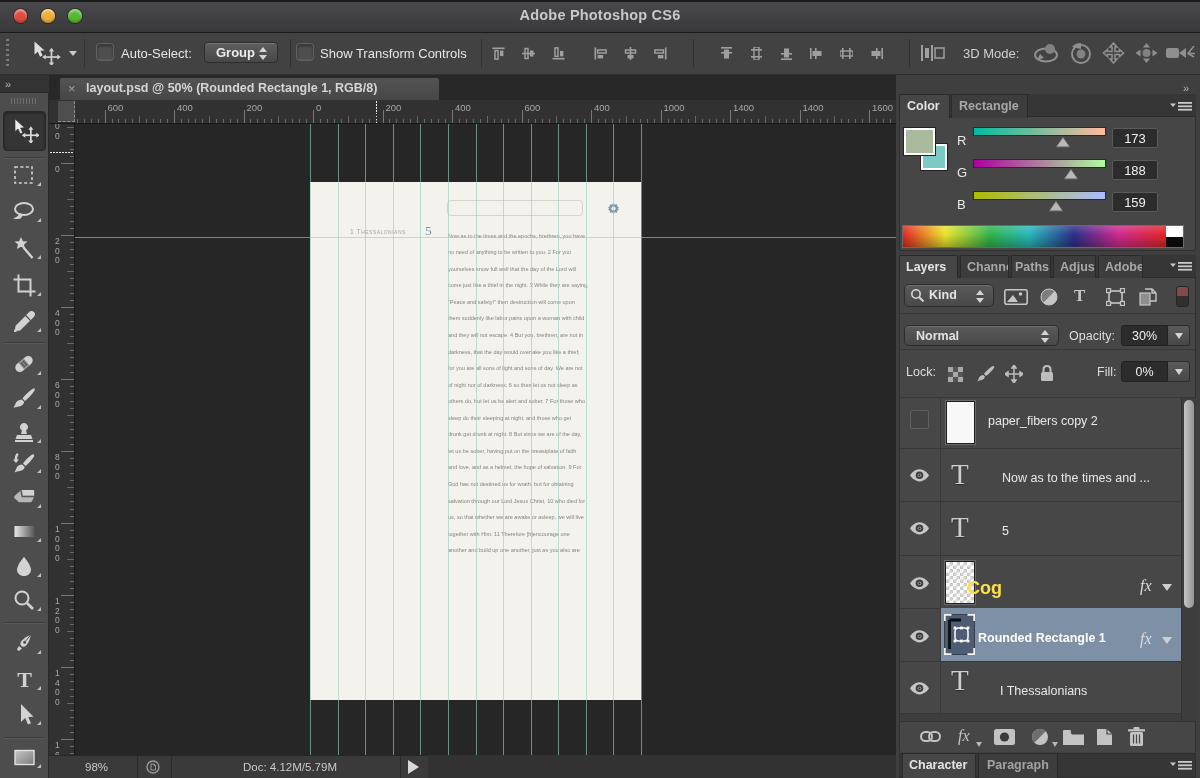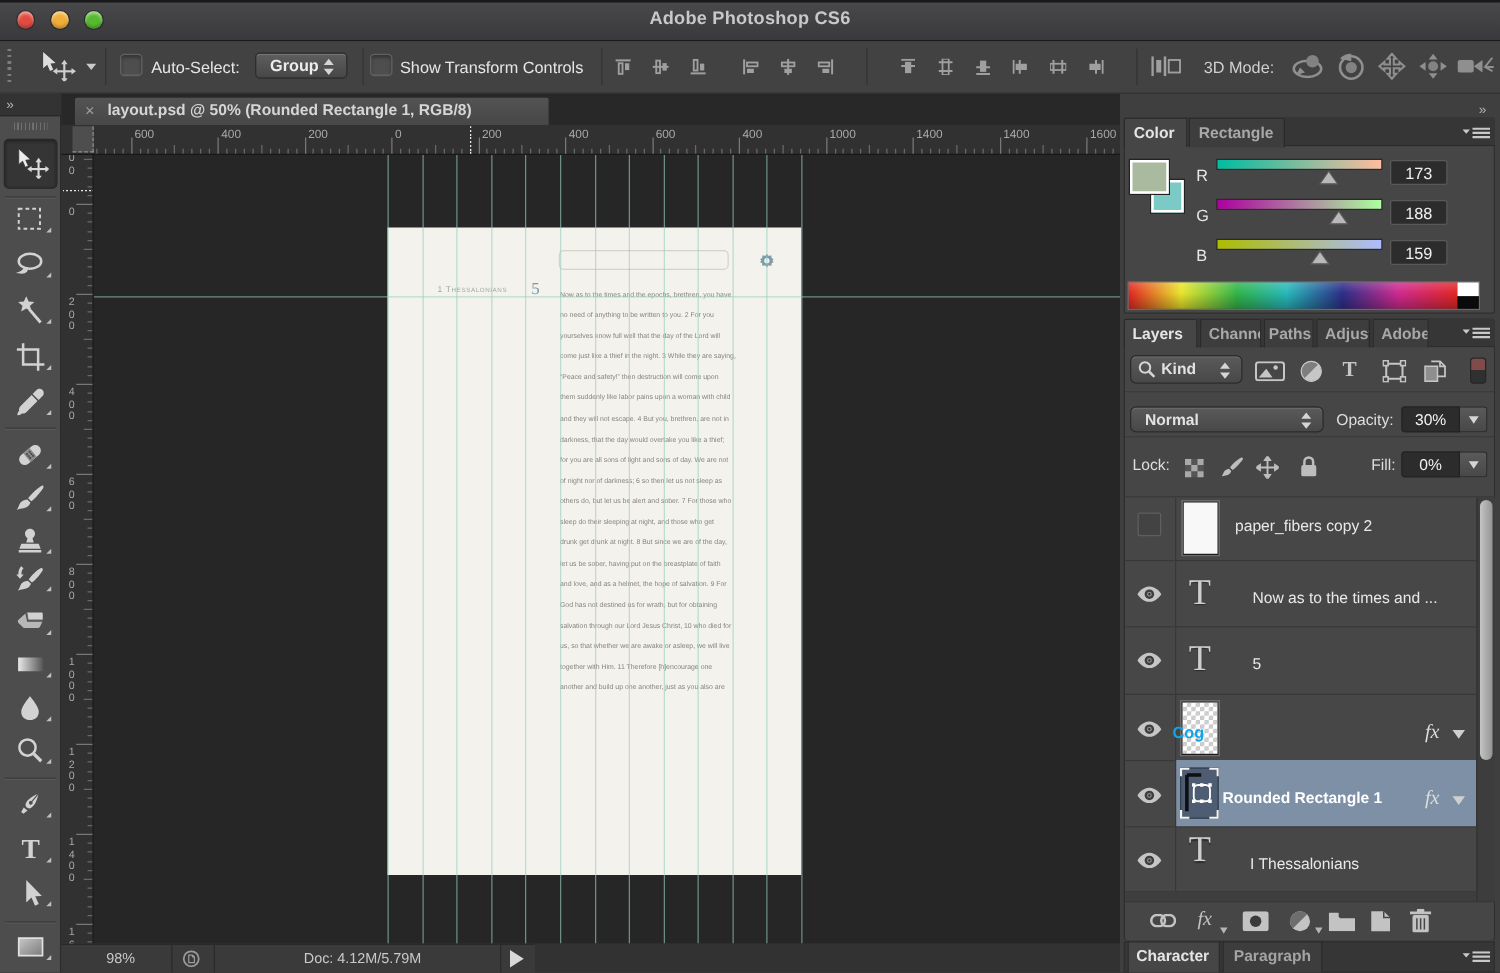--- a/index.html
+++ b/index.html
@@ -715,21 +715,21 @@
   </svg>
 <div style="position:absolute;left:951px;top:513px;font-family:'Liberation Serif',serif;font-size:29px;line-height:29px;color:#cdcdcd;text-shadow:0 1px 1px rgba(0,0,0,.4);">T</div>
 <div style="position:absolute;left:1002px;top:524px;font-size:12.5px;color:#e8e8e8;">5</div>
 <svg class="abs" style="left:909px;top:576px" width="21" height="15" viewBox="0 0 21 15">
     <path d="M10.5 1.2 C5.3 1.2 1.9 5.7 1 7.3 C2 8.9 5.3 13.4 10.5 13.4 C15.7 13.4 19 8.9 20 7.3 C19.1 5.7 15.7 1.2 10.5 1.2 Z" fill="#c6c6c6"></path>
     <circle cx="10.5" cy="7.3" r="3.8" fill="#3f3f3f"></circle>
     <circle cx="10.5" cy="7.3" r="1.9" fill="#8d8d8d"></circle>
     <circle cx="10.5" cy="7.3" r="0.9" fill="#2a2a2a"></circle>
   </svg>
 <div style="position:absolute;left:945px;top:561px;width:30px;height:43px;background:#fff;border:1px solid #1d1d1d;box-shadow:0 0 0 1px #6b6b6b;background-image:linear-gradient(45deg,#c9c9c9 25%,transparent 25%,transparent 75%,#c9c9c9 75%),linear-gradient(45deg,#c9c9c9 25%,transparent 25%,transparent 75%,#c9c9c9 75%);background-size:7px 7px;background-position:0 0,3.5px 3.5px;"></div>
-<div style="position:absolute;left:938px;top:578px;font-size:13px;font-weight:bold;color:#0ea5e9;">Cog</div>
+<div style="position:absolute;left:967px;top:578px;font-size:18px;font-weight:bold;color:#fde047;">Cog</div>
 <div style="position:absolute;left:1140px;top:577px;font-size:16px;font-style:italic;font-family:'Liberation Serif',serif;color:#dcdcdc;">fx</div>
 <div style="position:absolute;left:1162px;top:584px;width:0px;height:0px;border-left:5.5px solid transparent;border-right:5.5px solid transparent;border-top:7px solid #cfcfcf;"></div>
 <div style="position:absolute;left:941px;top:608px;width:240px;height:53px;background:#7e90a6;"></div>
 <svg class="abs" style="left:909px;top:629px" width="21" height="15" viewBox="0 0 21 15">
     <path d="M10.5 1.2 C5.3 1.2 1.9 5.7 1 7.3 C2 8.9 5.3 13.4 10.5 13.4 C15.7 13.4 19 8.9 20 7.3 C19.1 5.7 15.7 1.2 10.5 1.2 Z" fill="#c6c6c6"></path>
     <circle cx="10.5" cy="7.3" r="3.8" fill="#3f3f3f"></circle>
     <circle cx="10.5" cy="7.3" r="1.9" fill="#8d8d8d"></circle>
     <circle cx="10.5" cy="7.3" r="0.9" fill="#2a2a2a"></circle>
   </svg>
 <div style="position:absolute;left:944px;top:614px;width:31px;height:41px;background:#4e5d71;border:1px solid #333f4f;"></div>

